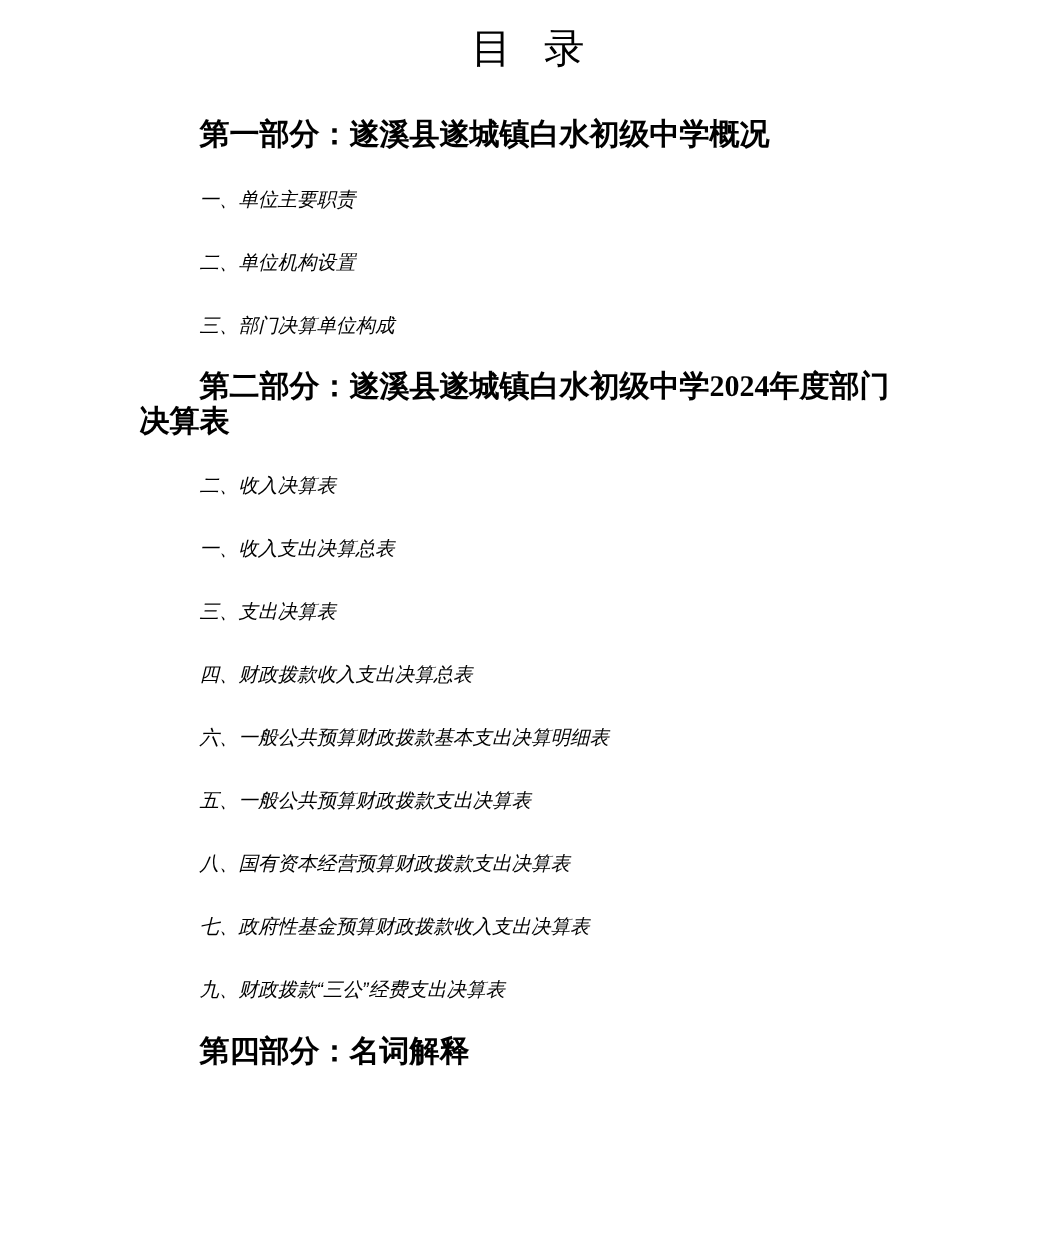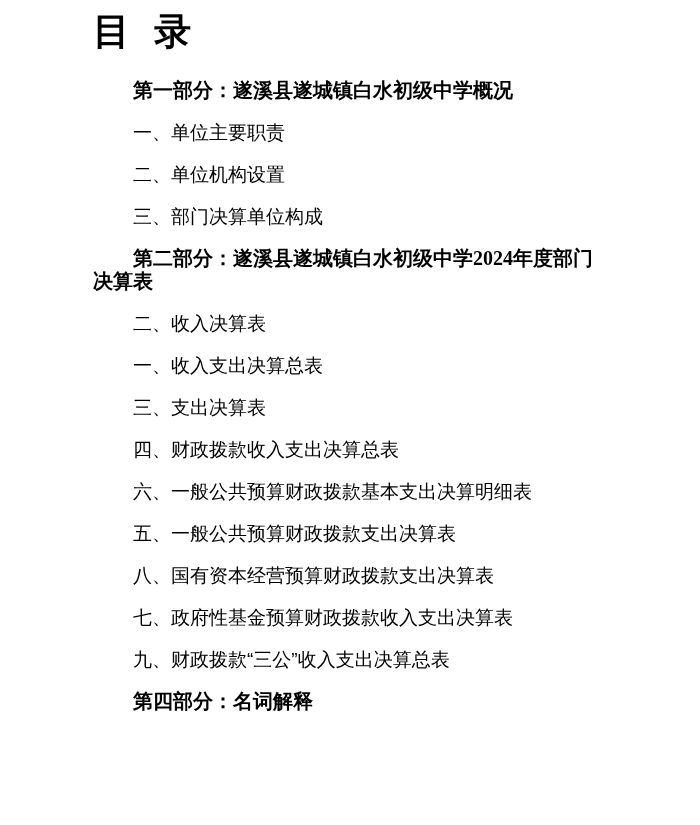--- a/index.html
+++ b/index.html
@@ -15,41 +15,43 @@
     overflow: hidden;
   }
   .doc {
     box-sizing: border-box;
     width: 700px;
     height: 825px;
     padding: 14px 88px 0 93px;
     background: #ffffff;
   }
   .title {
-    font-size: 37px;
-    font-weight: 700;
+    font-size: 27px;
+    font-weight: 400;
+    text-align: center;
     word-spacing: 12px;
     letter-spacing: 1px;
     line-height: 36px;
     margin: 0 0 29px 0;
   }
   .heading {
     font-size: 20px;
     font-weight: 700;
     line-height: 23px;
     text-indent: 40px;
     margin: 0 0 19px 0;
     font-family: Liberation Serif, serif;
   }
   .item {
-    font-size: 19px;
+    font-size: 13px;
     font-weight: 400;
     line-height: 23px;
     text-indent: 40px;
     margin: 0 0 19px 0;
+    font-style: italic;
   }
 </style>
 </head>
 <body>
 
 <div class="doc">
 
   <h1 class="title">目 录</h1>
 
   <p class="heading">第一部分：遂溪县遂城镇白水初级中学概况</p>
@@ -61,18 +63,18 @@
   <p class="heading">第二部分：遂溪县遂城镇白水初级中学2024年度部门决算表</p>
 
   <p class="item">二、收入决算表</p>
   <p class="item">一、收入支出决算总表</p>
   <p class="item">三、支出决算表</p>
   <p class="item">四、财政拨款收入支出决算总表</p>
   <p class="item">六、一般公共预算财政拨款基本支出决算明细表</p>
   <p class="item">五、一般公共预算财政拨款支出决算表</p>
   <p class="item">八、国有资本经营预算财政拨款支出决算表</p>
   <p class="item">七、政府性基金预算财政拨款收入支出决算表</p>
-  <p class="item">九、财政拨款“三公”收入支出决算总表</p>
+  <p class="item">九、财政拨款“三公”经费支出决算表</p>
 
 
   <p class="heading">第四部分：名词解释</p>
 
 </div>
 
 </body></html>

